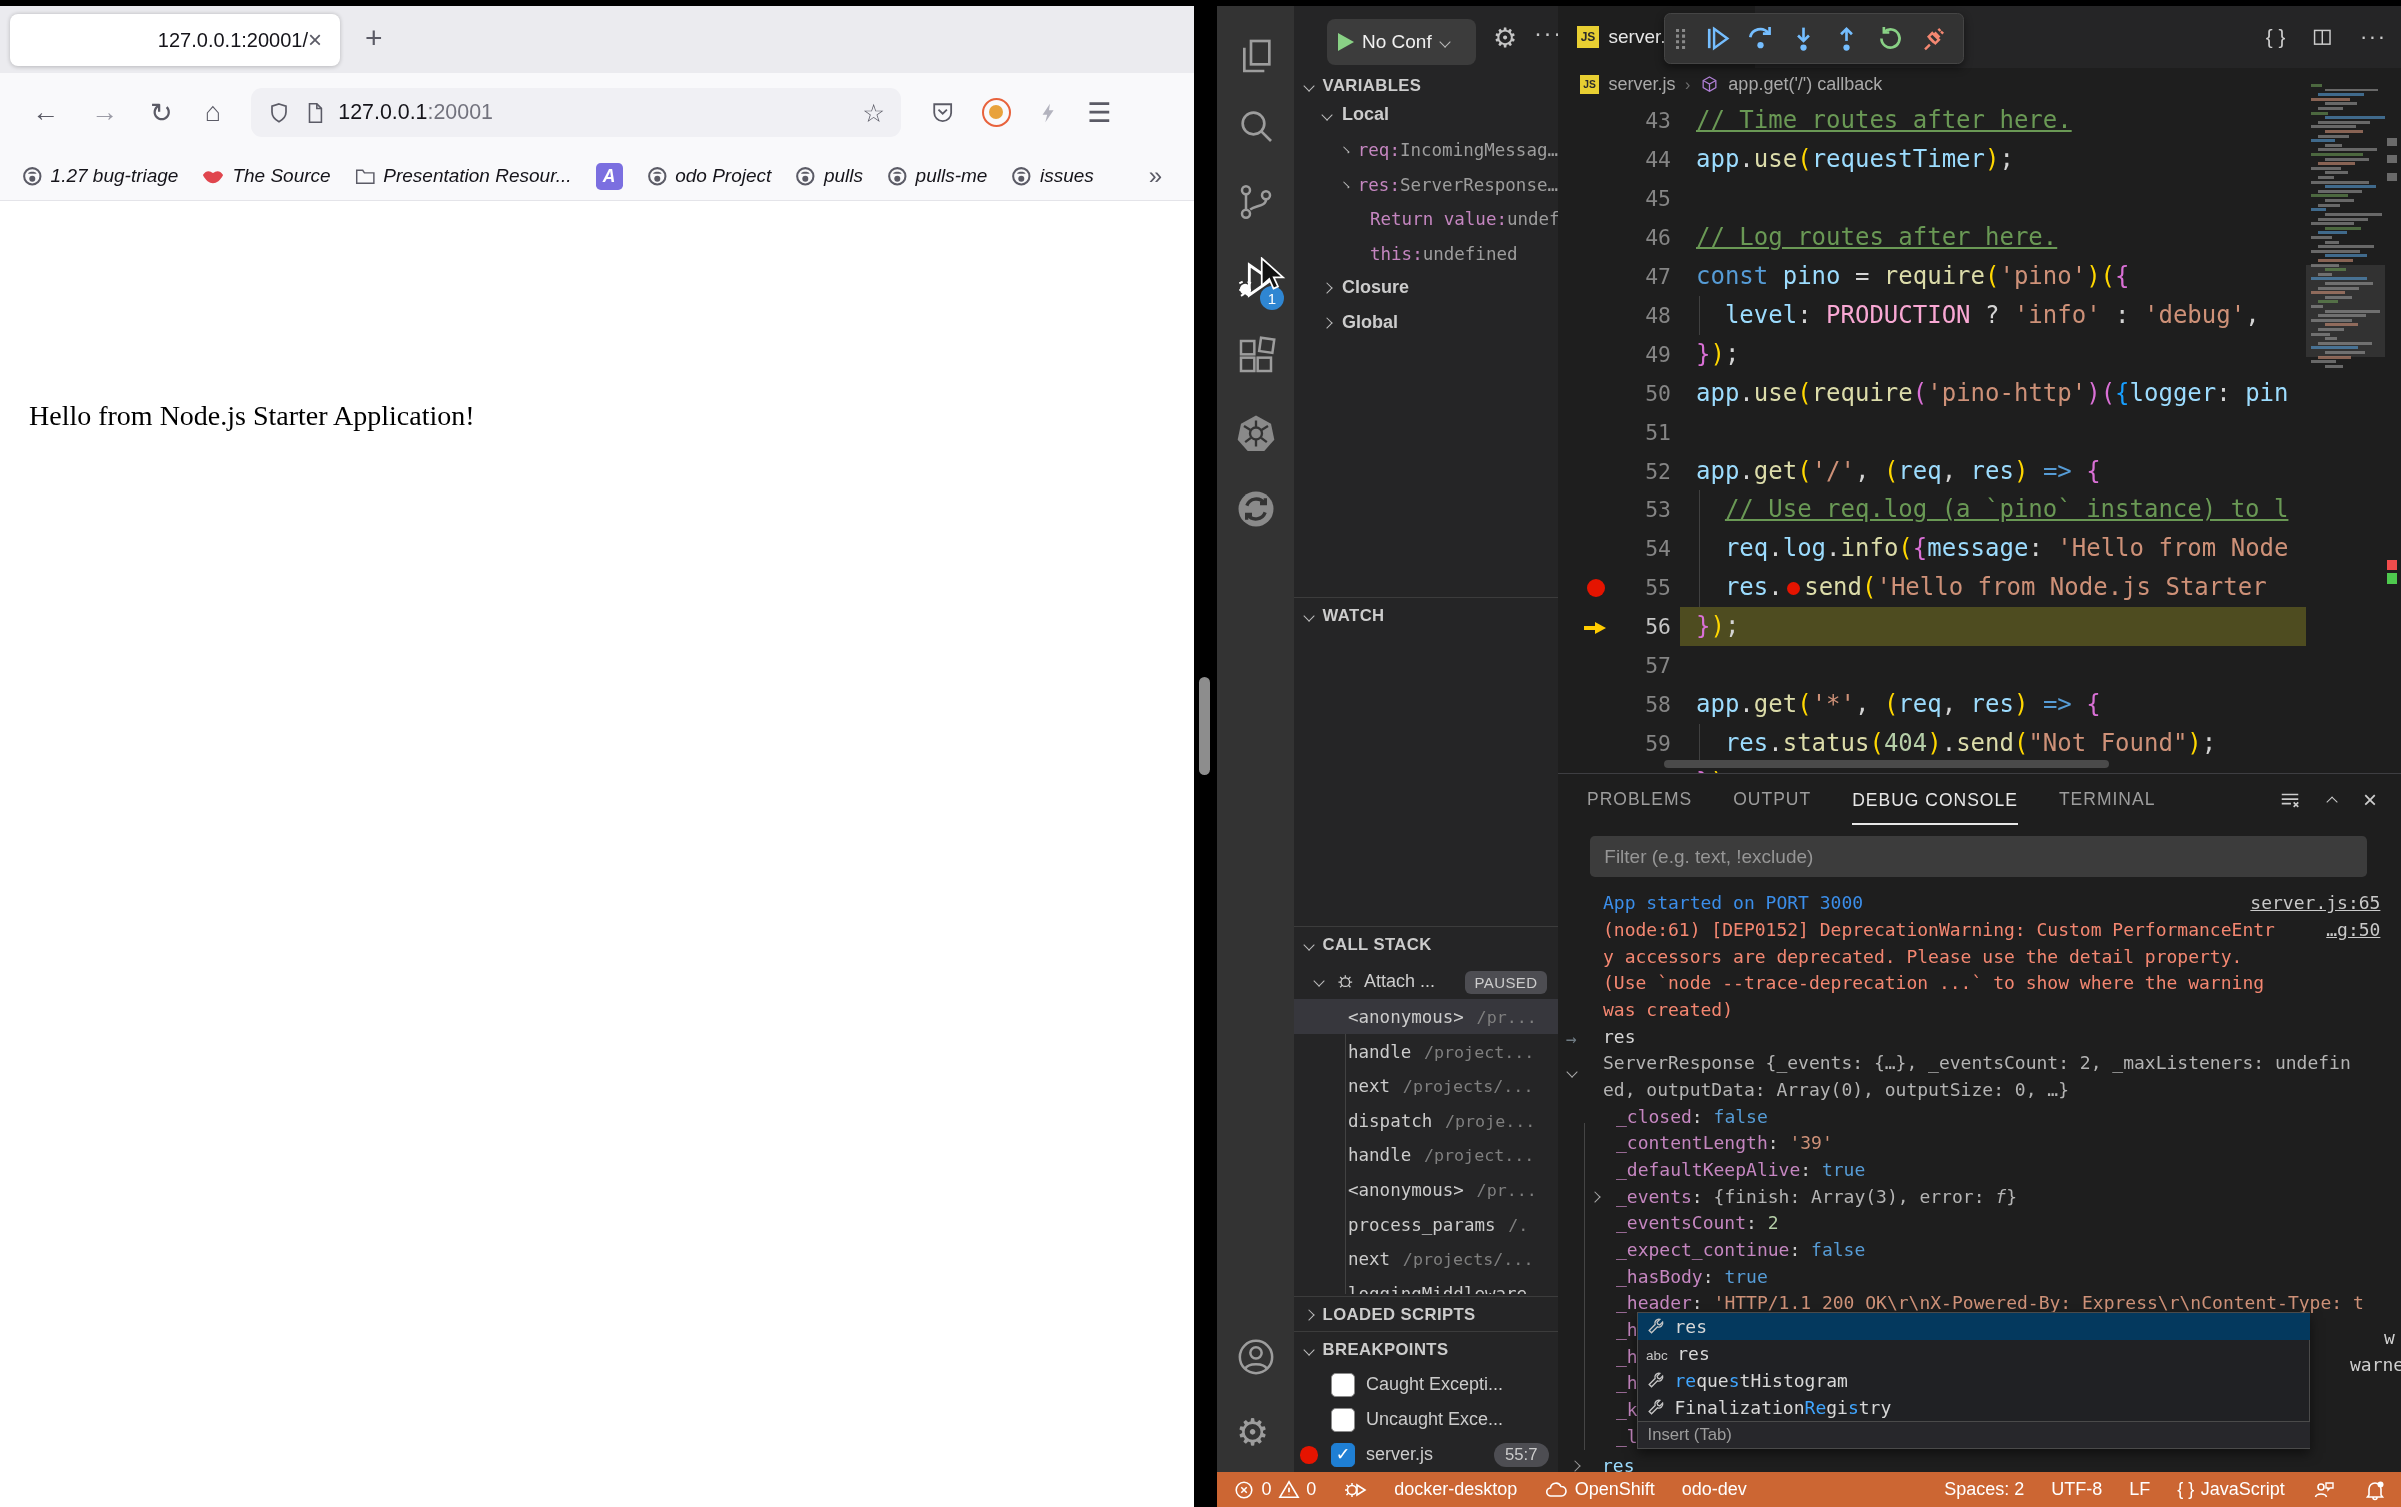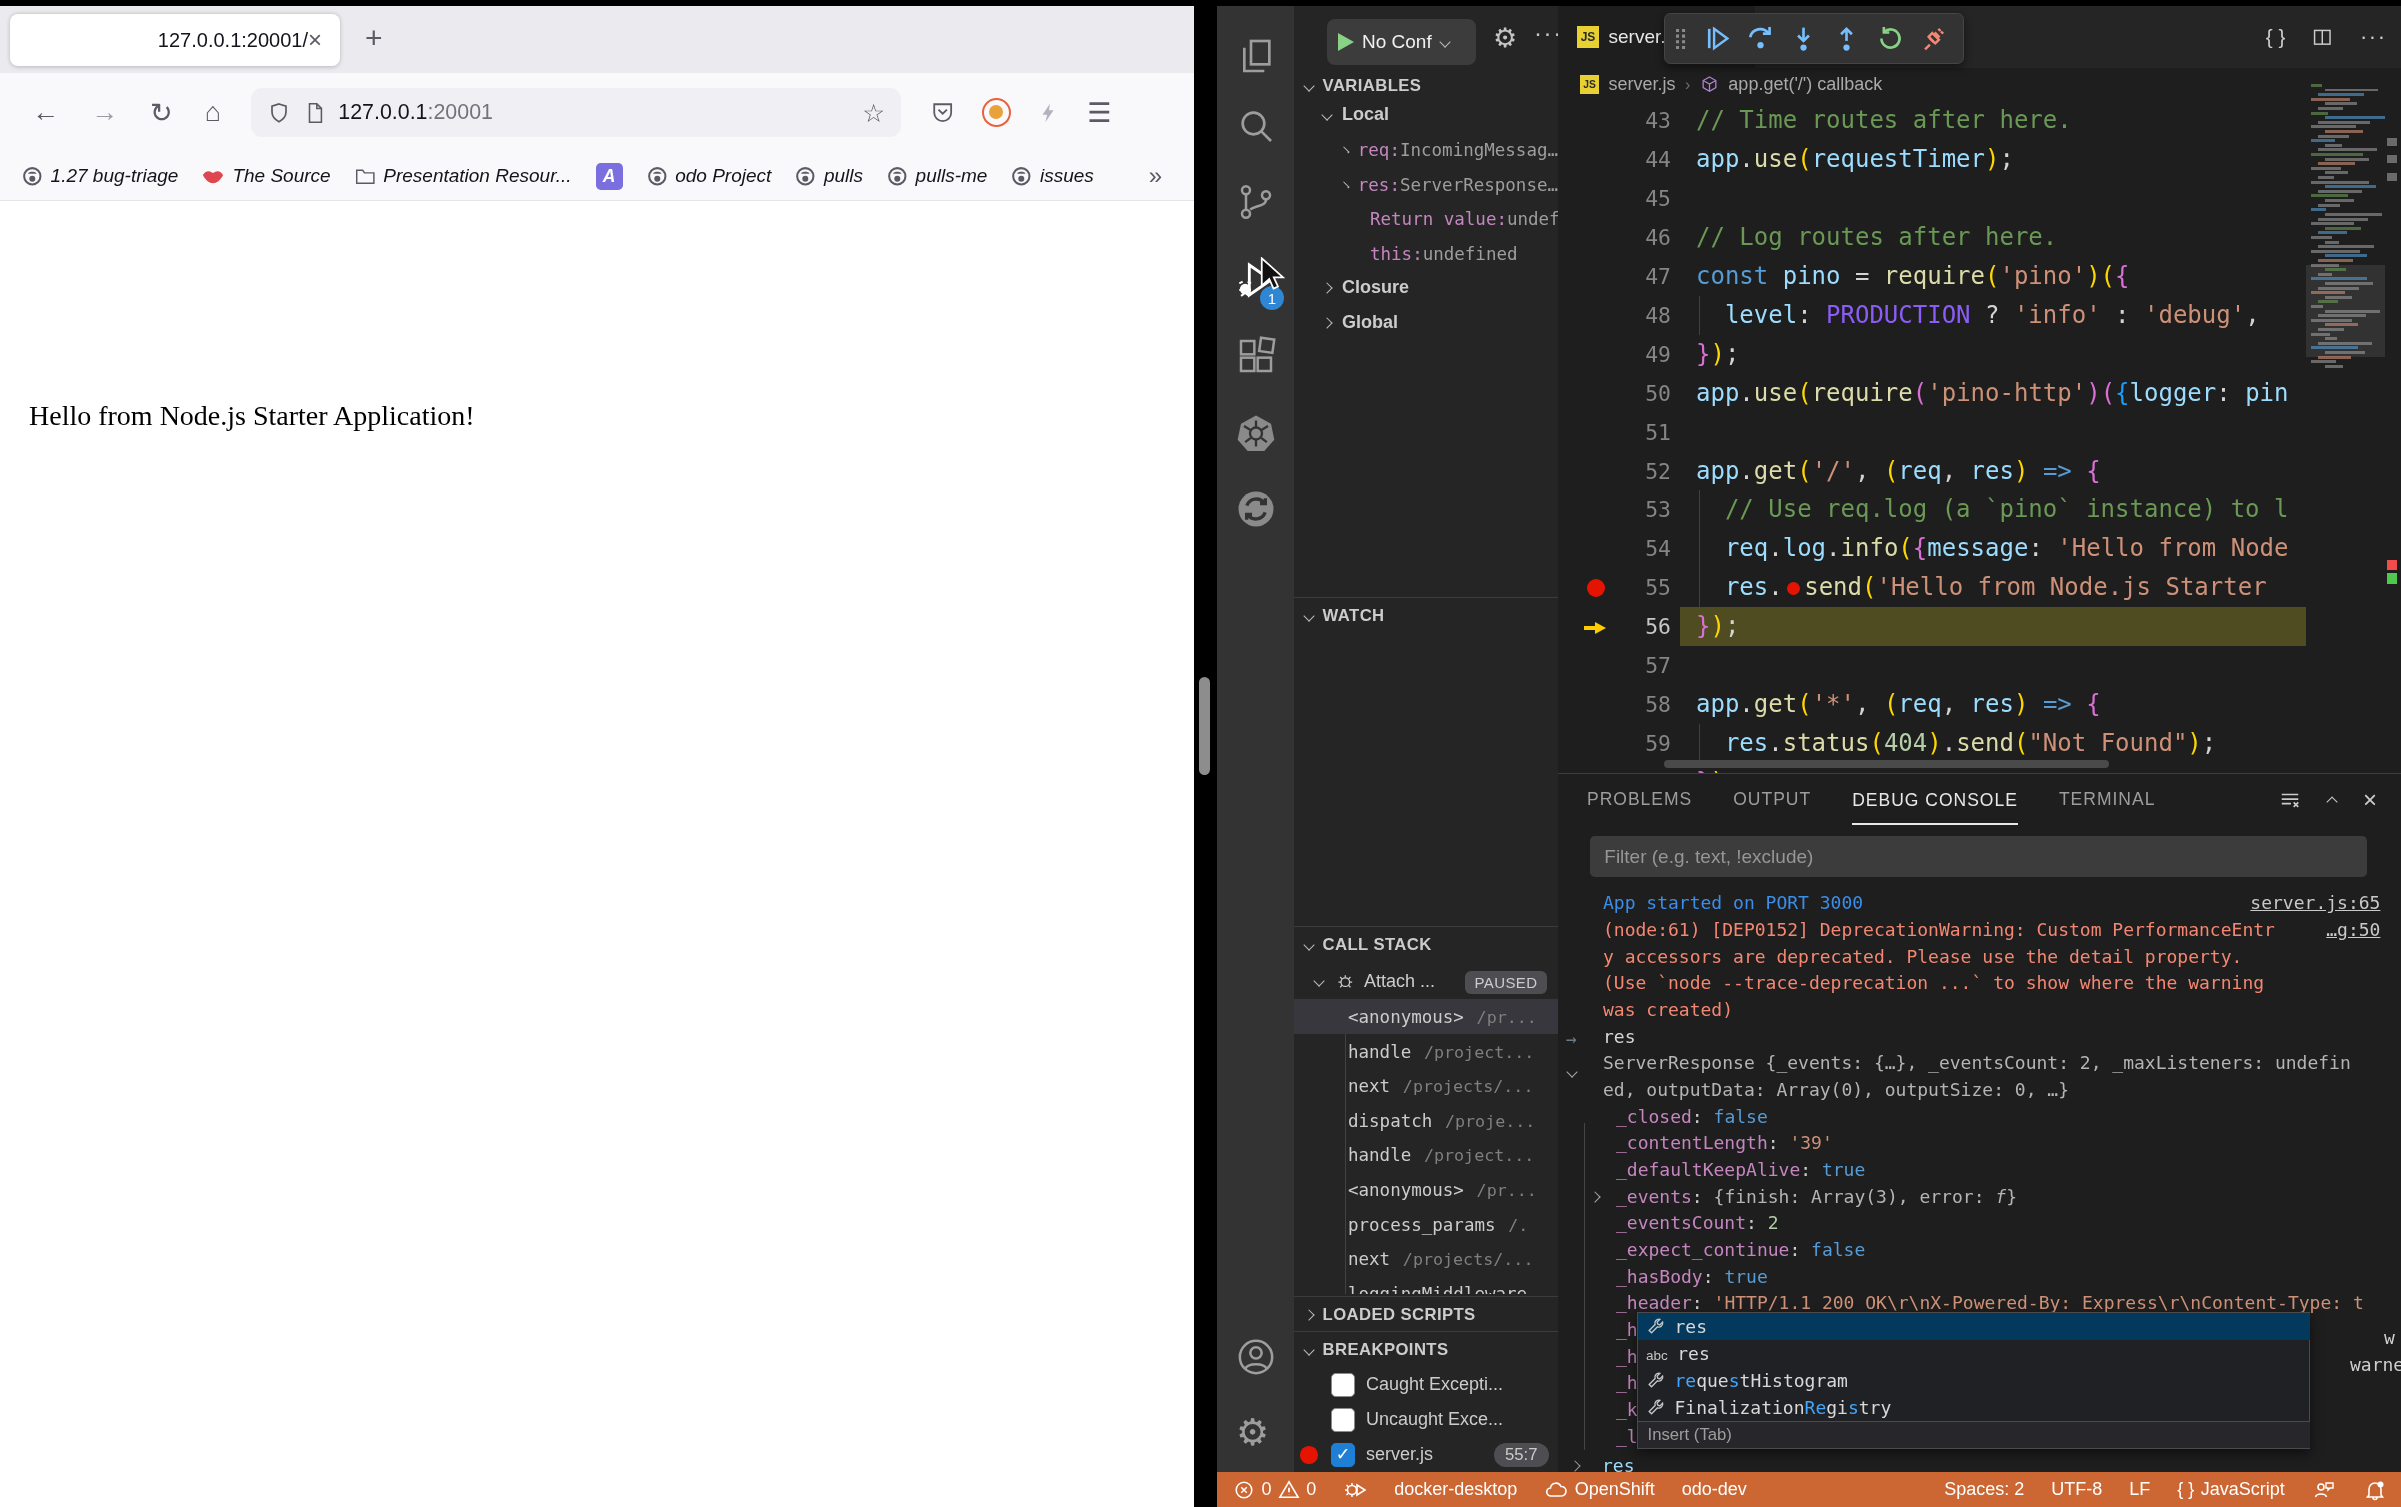--- a/index.html
+++ b/index.html
@@ -86,23 +86,23 @@
   .cur-bg{position:absolute;left:106px;top:0;width:642px;height:39px;background:#4e4c20;}
   .line-num{position:absolute;left:0;top:0;width:97px;text-align:right;font-family:"DejaVu Sans Mono",monospace;
     font-size:21.4px;color:#858585;line-height:39px;}
   .line-txt{position:absolute;left:122px;top:0;font-family:"DejaVu Sans Mono",monospace;font-size:24px;line-height:39px;white-space:pre;}
   .gut-bp{position:absolute;left:12.7px;top:10.3px;width:18px;height:18px;border-radius:50%;background:#e51400;}
   .gut-arrow{position:absolute;left:9.5px;top:14.3px;}
   .gut-arrow .bar{position:absolute;left:0;top:4px;width:11px;height:4.8px;background:#ffcc00;}
   .gut-arrow .tri{position:absolute;left:11px;top:0;width:0;height:0;border-left:11px solid #ffcc00;
     border-top:6.4px solid transparent;border-bottom:6.4px solid transparent;}
   .ind-guide{position:absolute;left:125px;top:0;width:0.8px;height:39px;background:#404040;}
-  .tk-cmt{color:#6a9955;} .tk-k{color:#569cd6;} .tk-v{color:#9cdcfe;} .tk-f{color:#dcdcaa;}
+  .tk-cmt{color:#6a9955;text-decoration:underline;} .tk-k{color:#569cd6;} .tk-v{color:#9cdcfe;} .tk-f{color:#dcdcaa;}
   .tk-s{color:#ce9178;} .tk-n2{color:#b5cea8;} .tk-p{color:#d4d4d4;} .tk-b1{color:#ffd700;}
-  .tk-b2{color:#da70d6;} .tk-b3{color:#179fff;} .tk-c{color:#8b5cf6;}
+  .tk-b2{color:#da70d6;} .tk-b3{color:#179fff;} .tk-c{color:#f9a8d4;}
   .tk-dot{display:inline-block;width:13.5px;height:13.5px;border-radius:50%;background:#e51400;margin:0 4px;}
   #minimap{position:absolute;left:748px;top:70px;width:79px;height:697px;background:#1e1e1e;}
   .mm-line{position:absolute;height:2.4px;opacity:.6;}
   #mm-slider{position:absolute;left:0;top:189px;width:79px;height:92px;background:rgba(255,255,255,.09);}
   #ruler{position:absolute;left:827px;top:62px;width:15px;height:705px;background:#1e1e1e;}
   .rl-mark{position:absolute;left:2.4px;width:9.5px;}
   #hscroll{position:absolute;left:106px;top:754px;width:445px;height:8px;background:#4a4a4a;border-radius:4px;}
   
   #panel{left:341px;top:767px;width:843px;height:699px;background:#1e1e1e;border-top:0.8px solid #3e3e42;box-sizing:border-box;}
   #ptabs{position:absolute;left:29px;top:0;height:51px;display:flex;gap:41px;align-items:center;}

